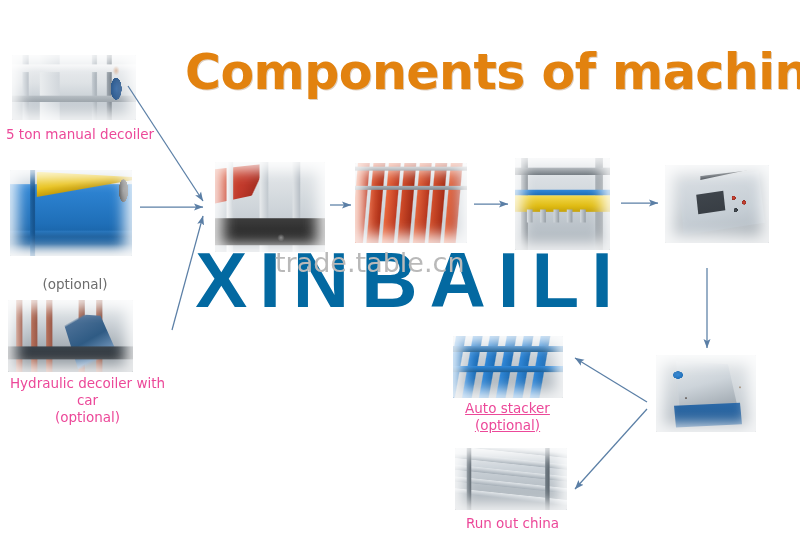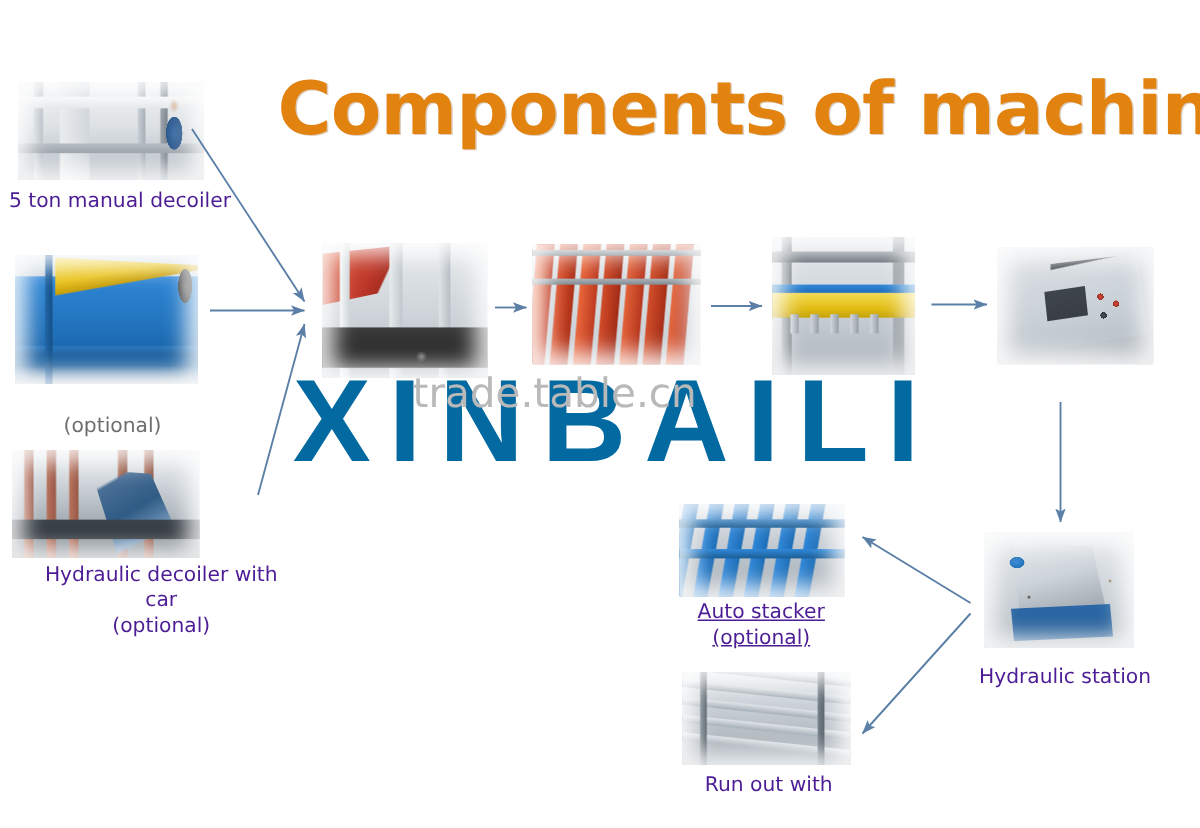--- a/index.html
+++ b/index.html
@@ -41,21 +41,21 @@
   .photo .inner{position:absolute;inset:0;}
   .photo .fade{
     position:absolute;inset:0;
     box-shadow:inset 0 0 14px 8px rgba(255,255,255,.85);
   }
 
   
   .cap{
     position:absolute;text-align:center;
     font-family:"DejaVu Sans", sans-serif;
-    font-size:13.5px;color:#4c1d95;line-height:17px;
+    font-size:13.5px;color:#ec4899;line-height:17px;
     white-space:pre-line;
   }
   .cap.faded{color:#6d6d6d;}
 
   svg.arrows{position:absolute;left:0;top:0;width:800px;height:552px;overflow:visible;}
 </style>
 </head>
 <body>
 
 <div id="stage">
@@ -106,21 +106,21 @@
         linear-gradient(90deg,transparent 30%,#b5705a 31%,#9c5b4a 35%,transparent 36%),
         linear-gradient(90deg,transparent 56%,#a86a56 57%,#8d5343 61%,transparent 62%),
         linear-gradient(90deg,transparent 70%,#a86a56 71%,#8d5343 75%,transparent 76%);"></div>
     <div class="inner" style="background:
         linear-gradient(150deg,transparent 40%,#4a6f96 42%,#2f5b84 60%,#6f93b8 75%,transparent 78%);
         clip-path:polygon(42% 18%,74% 22%,92% 92%,56% 96%);"></div>
     <div class="inner" style="background:
         linear-gradient(180deg,transparent 64%,#3b444c 65%,#262c32 82%,transparent 83%);"></div>
     <div class="fade"></div>
   </div>
-  <div class="cap" style="left:0px;top:375px;width:175px;padding-left:20px;">Hydraulic decoiler with car
+  <div class="cap" style="left:0px;top:375px;width:175px;">Hydraulic decoiler with car
 (optional)</div>
 
   <div class="photo" style="left:215px;top:162px;width:110px;height:90px;">
     <div class="inner" style="background:
         linear-gradient(180deg,#eceef0 0%,#dfe3e6 18%,#cfd5da 50%,#b6bdc4 100%);"></div>
     <div class="inner" style="background:
         linear-gradient(115deg,#e05a35 0%,#c0392b 26%,#a92f22 34%,transparent 35%);
         clip-path:polygon(0% 8%,62% 0%,70% 28%,0% 46%);"></div>
     <div class="inner" style="background:
         linear-gradient(90deg,transparent 10%,#f0f2f3 11%,#cfd5da 16%,transparent 17%),
@@ -199,21 +199,20 @@
     <div class="inner" style="background:
         linear-gradient(180deg,#4a7fb5 0%,#2f6fb0 50%,#1f568d 100%);
         clip-path:polygon(18% 66%,84% 62%,86% 90%,20% 94%);"></div>
     <div class="inner" style="background:
         radial-gradient(ellipse 8px 6px at 22% 26%, #2f86d6 0%, #1f6fb8 60%, transparent 64%);"></div>
     <div class="inner" style="background:
         radial-gradient(circle 2px at 30% 56%, #3a2a22 0%, transparent 70%),
         radial-gradient(circle 2px at 84% 42%, #8a6a4a 0%, transparent 70%);"></div>
     <div class="fade"></div>
   </div>
-  <div class="cap" style="left:640px;top:443px;width:140px;">Hydraulic station</div>
 
   <div class="photo" style="left:453px;top:336px;width:110px;height:62px;">
     <div class="inner" style="background:
         linear-gradient(180deg,#dfe4e8 0%,#cfd6dc 24%,#b8c0c7 62%,#a0a9b1 100%);"></div>
     <div class="inner" style="background:
         linear-gradient(100deg,transparent 2%,#2f86d6 3%,#1f6fb8 10%,transparent 11%),
         linear-gradient(100deg,transparent 16%,#2f86d6 17%,#1f6fb8 24%,transparent 25%),
         linear-gradient(100deg,transparent 30%,#2f86d6 31%,#1f6fb8 38%,transparent 39%),
         linear-gradient(100deg,transparent 44%,#2f86d6 45%,#1f6fb8 52%,transparent 53%),
         linear-gradient(100deg,transparent 58%,#2f86d6 59%,#1f6fb8 66%,transparent 67%),
@@ -233,21 +232,21 @@
         linear-gradient(186deg,transparent 6%,#dce1e5 7%,#aab3bb 13%,transparent 14%),
         linear-gradient(186deg,transparent 22%,#dce1e5 23%,#aab3bb 29%,transparent 30%),
         linear-gradient(186deg,transparent 38%,#dce1e5 39%,#aab3bb 45%,transparent 46%),
         linear-gradient(186deg,transparent 54%,#dce1e5 55%,#aab3bb 61%,transparent 62%),
         linear-gradient(186deg,transparent 70%,#dce1e5 71%,#aab3bb 77%,transparent 78%);"></div>
     <div class="inner" style="background:
         linear-gradient(90deg,transparent 10%,#6f7a83 11%,#566069 14%,transparent 15%),
         linear-gradient(90deg,transparent 80%,#6f7a83 81%,#566069 84%,transparent 85%);"></div>
     <div class="fade"></div>
   </div>
-  <div class="cap" style="left:445px;top:515px;width:135px;">Run out with</div>
+  <div class="cap" style="left:445px;top:515px;width:135px;">Run out china</div>
 
   <svg class="arrows" viewBox="0 0 800 552">
     <defs>
       <marker id="ah" markerWidth="9" markerHeight="9" refX="7.2" refY="3.2" orient="auto" markerUnits="strokeWidth">
         <path d="M0,0.4 L7.4,3.2 L0,6 L1.6,3.2 Z" fill="#5b7fa6"></path>
       </marker>
     </defs>
     <g stroke="#5b7fa6" stroke-width="1.25" fill="none" marker-end="url(#ah)">
 
       <path d="M128,86 L203,201"></path>

